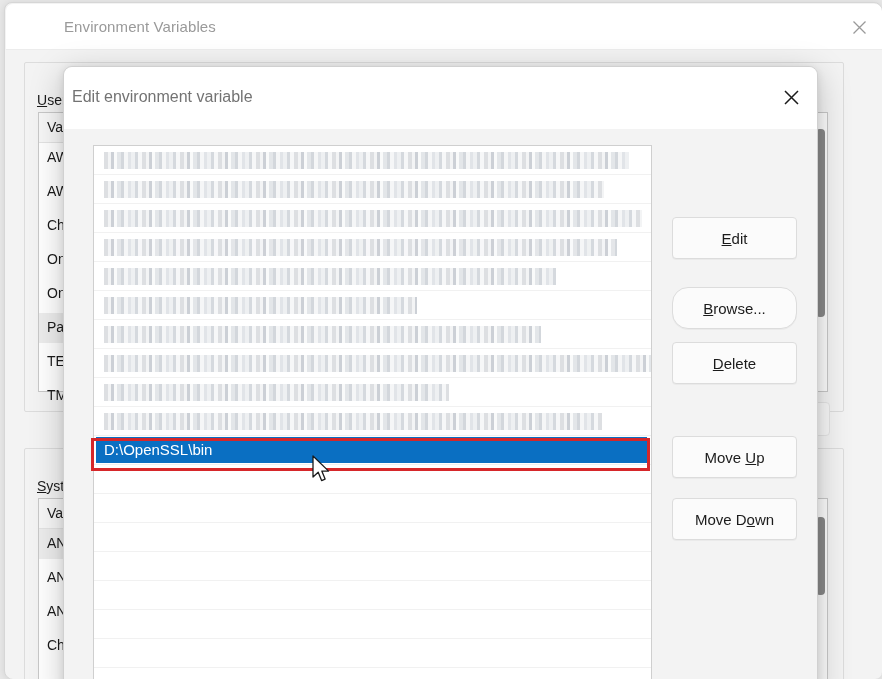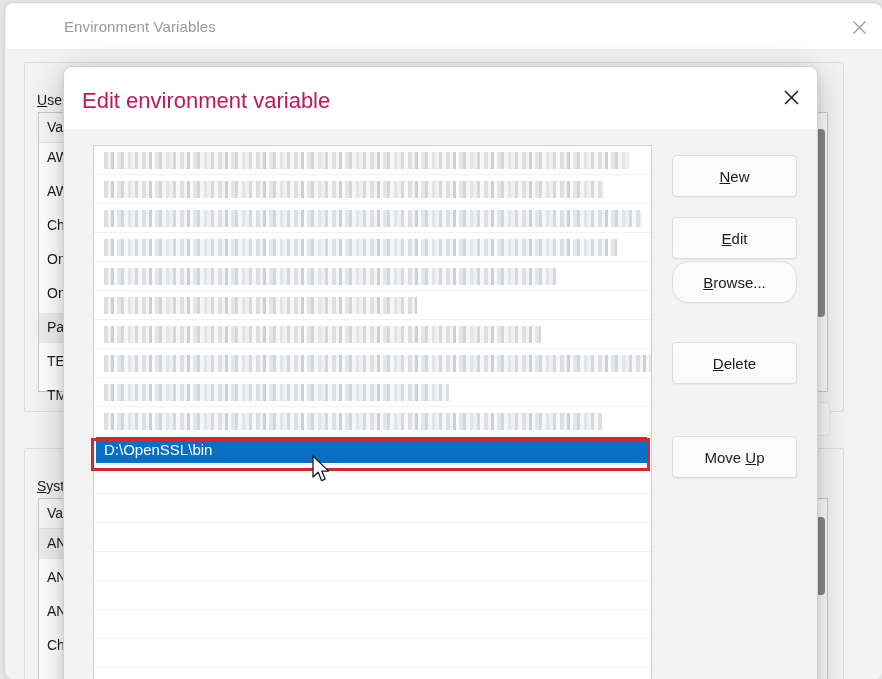--- a/index.html
+++ b/index.html
@@ -146,23 +146,23 @@
   .dlg-titlebar {
     position: absolute;
     left: 0; top: 0;
     width: 755px; height: 62px;
     background: #ffffff;
     border-top-left-radius: 8px;
     border-top-right-radius: 8px;
   }
   .dlg-title-text {
     position: absolute;
-    left: 18px; top: 21px;
-    font-size: 22px;
-    color: #be185d;
+    left: 8px; top: 21px;
+    font-size: 16px;
+    color: #737373;
     white-space: nowrap;
   }
   .dlg-close {
     position: absolute;
     right: 0; top: 0;
     width: 56px; height: 61px;
     display: flex; align-items: center; justify-content: center;
     border-top-right-radius: 8px;
     cursor: default;
   }
@@ -373,34 +373,34 @@
           <div class="plrow"></div>
           <div class="plrow"></div>
           <div class="plrow"></div>
           <div class="plrow"></div>
           <div class="plrow"></div>
           <div class="plrow"></div>
           <div class="plrow"></div>
         </div>
       </div>
 
-      <div class="btn" style="left:608px; top:26px;">
-        <span><u>N</u>ew</span>
-      </div>
       <div class="btn" style="left:608px; top:88px;">
         <span><u>E</u>dit</span>
       </div>
-      <div class="btn" style="left:608px; top:132px;border-radius:16px;">
+      <div class="btn" style="left:608px; top:158px;border-radius:16px;">
         <span><u>B</u>rowse...</span>
       </div>
       <div class="btn" style="left:608px; top:307px;">
         <span>Move <u>U</u>p</span>
       </div>
       <div class="btn" style="left:608px; top:213px;">
         <span><u>D</u>elete</span>
+      </div>
+      <div class="btn" style="left:608px; top:369px;">
+        <span>Move D<u>o</u>wn</span>
       </div>
 
     </div>
   </div>
 
   <div class="annot"></div>
 
   <svg class="cursor" style="left:311px; top:455px;" width="22" height="30" viewBox="0 0 22 30">
     <path d="M2 1 L2 22 L7.2 17.2 L10.6 25.6 L14.1 24.1 L10.8 16.1 L17.6 16.1 Z" fill="#ffffff" stroke="#1b1b1b" stroke-width="1.3" stroke-linejoin="round"></path>
   </svg>

